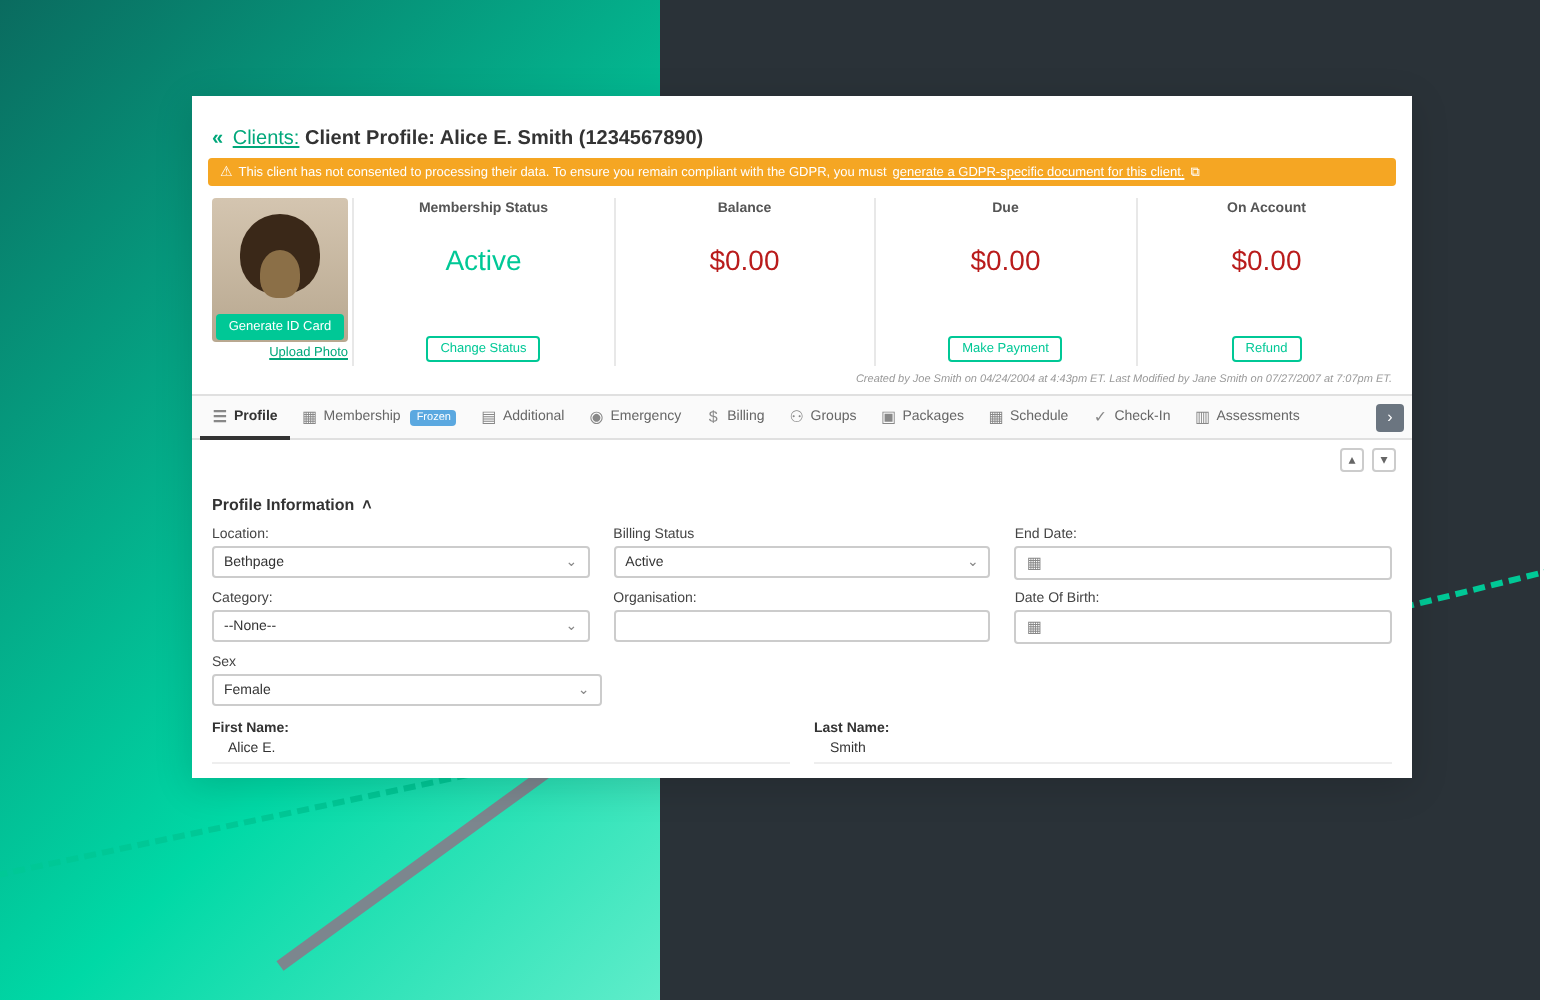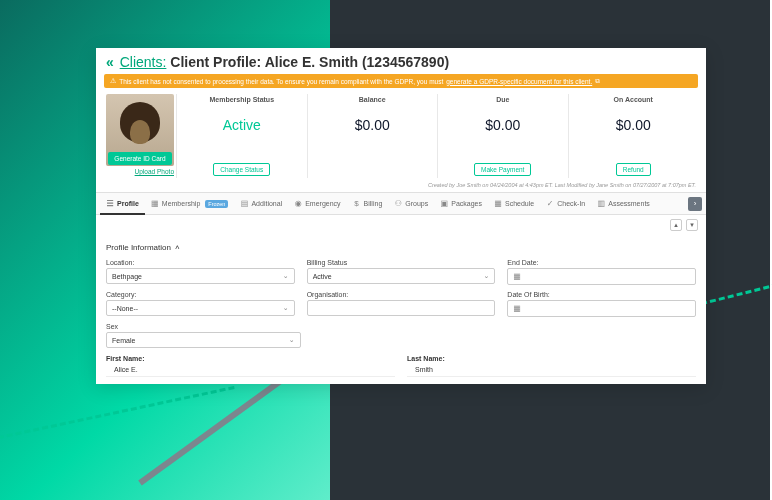--- a/index.html
+++ b/index.html
@@ -5,50 +5,50 @@
 *{box-sizing:border-box;margin:0;padding:0;font-family:-apple-system,BlinkMacSystemFont,"Segoe UI",Arial,sans-serif}
 body{width:772px;height:500px;overflow:hidden;background:#fff;position:relative}
 .bg-layer{position:absolute;inset:0;z-index:0;overflow:hidden}
 .bg-teal-grad{position:absolute;left:0;top:0;width:380px;height:500px;background:linear-gradient(135deg,#0a6b5f 0%,#00d9a6 60%,#6ff0d0 100%)}
 .bg-dark{position:absolute;left:330px;top:0;width:440px;height:500px;background:#2a3238}
 .dash-line{position:absolute;border-top:3px dashed #00c896;transform-origin:left center}
 .dash1{left:-20px;top:440px;width:260px;transform:rotate(-12deg)}
 .dash2{left:630px;top:320px;width:180px;transform:rotate(-14deg)}
 .gray-line{position:absolute;left:140px;top:480px;width:440px;height:6px;background:#7c868e;transform:rotate(-36deg);transform-origin:left center}
 .app{position:absolute;left:96px;top:48px;width:610px;background:#fff;z-index:10;box-shadow:0 4px 18px rgba(0,0,0,.15);font-size:8px;color:#333}
-.hdr{padding:6px 10px 4px;font-size:14px;font-weight:600;color:#333}
+.hdr{padding:16px 10px 4px;font-size:10px;font-weight:600;color:#333}
 .hdr .back{color:#00a77a;text-decoration:underline;font-weight:500}
 .hdr .chev{color:#00a77a;margin-right:2px}
 .gdpr{margin:0 8px;background:#f5a623;color:#fff;font-size:6.5px;padding:3px 6px;border-radius:2px;display:flex;align-items:center;gap:3px}
 .gdpr a{color:#fff;text-decoration:underline}
 .gdpr .warn{font-size:7px}
 .summary{display:flex;padding:6px 8px 2px;gap:0}
 .photo-col{width:72px;display:flex;flex-direction:column;align-items:center}
 .photo{width:68px;height:72px;background:linear-gradient(180deg,#d4c5b0 0%,#b8a890 100%);border-radius:2px;position:relative;overflow:hidden}
 .photo::before{content:"";position:absolute;left:14px;top:8px;width:40px;height:40px;background:#3a2818;border-radius:50% 50% 45% 45%}
 .photo::after{content:"";position:absolute;left:24px;top:26px;width:20px;height:24px;background:#8b6f47;border-radius:50% 50% 40% 40%}
 .gen-btn{margin-top:-14px;z-index:2;background:#00c896;color:#fff;border:none;font-size:6.5px;padding:3px 6px;border-radius:2px;cursor:pointer}
 .upl{color:#00a77a;text-decoration:underline;font-size:6.5px;margin-top:3px;align-self:flex-end;margin-right:2px}
 .stat{flex:1;border-left:1px solid #e8e8e8;padding:2px 6px;display:flex;flex-direction:column;align-items:center;min-height:84px}
 .stat:first-of-type{border-left:none}
 .stat-lbl{font-size:7px;color:#555;font-weight:600;margin-bottom:10px}
-.stat-val{font-size:14px;font-weight:400;color:#0f172a;flex:1;display:flex;align-items:flex-start;padding-top:4px}
+.stat-val{font-size:14px;font-weight:400;color:#b91c1c;flex:1;display:flex;align-items:flex-start;padding-top:4px}
 .stat-val.active{color:#00c896;font-weight:500}
 .stat-btn{border:1px solid #00c896;background:#fff;color:#00c896;font-size:6.5px;padding:2px 6px;border-radius:2px;cursor:pointer;margin-top:auto}
 .audit{text-align:right;font-size:5.5px;color:#999;padding:2px 10px 4px;font-style:italic}
 .tabs{display:flex;align-items:center;border-top:1px solid #e0e0e0;border-bottom:1px solid #e0e0e0;padding:0 4px;background:#fafafa;position:relative}
 .tab{display:flex;align-items:center;gap:3px;padding:6px 6px;font-size:7px;color:#666;cursor:pointer;white-space:nowrap}
 .tab.active{color:#333;font-weight:600;border-bottom:2px solid #333;margin-bottom:-1px}
 .tab-icon{width:8px;height:8px;display:inline-flex;align-items:center;justify-content:center;font-size:8px;color:#888}
 .badge{background:#5ba8e0;color:#fff;font-size:5.5px;padding:1px 3px;border-radius:2px;margin-left:2px}
 .tab-next{width:14px;height:14px;background:#6b7580;color:#fff;display:flex;align-items:center;justify-content:center;font-size:8px;margin-left:auto;border-radius:2px;cursor:pointer}
 .toolbar{display:flex;justify-content:flex-end;padding:4px 8px;gap:4px}
 .tb-btn{width:12px;height:12px;border:1px solid #ccc;background:#fff;font-size:7px;display:flex;align-items:center;justify-content:center;border-radius:2px;cursor:pointer;color:#666}
 .sect{padding:4px 10px}
-.sect-hdr{font-size:8px;font-weight:400;color:#333;padding:4px 0;display:flex;align-items:flex-start;gap:4px;cursor:pointer}
+.sect-hdr{font-size:8px;font-weight:700;color:#333;padding:4px 0;display:flex;align-items:flex-start;gap:4px;cursor:pointer}
 .form-row{display:flex;gap:12px;padding:3px 0}
 .fld{flex:1;display:flex;flex-direction:column;gap:2px}
 .fld label{font-size:7px;color:#444;font-weight:500}
 .fld .ctrl{border:1px solid #ccc;border-radius:2px;padding:3px 5px;font-size:7px;color:#333;background:#fff;display:flex;align-items:center;justify-content:space-between;min-height:16px}
 .chev-dn{color:#888;font-size:7px}
 .cal{color:#888;font-size:8px}
 .name-row{display:flex;gap:12px;padding:3px 0}
 .name-fld{flex:1}
 .name-fld label{font-size:7px;font-weight:700;color:#333}
 .name-fld .val{font-size:7px;color:#333;padding:3px 0 3px 8px;border-bottom:1px solid #eee}

